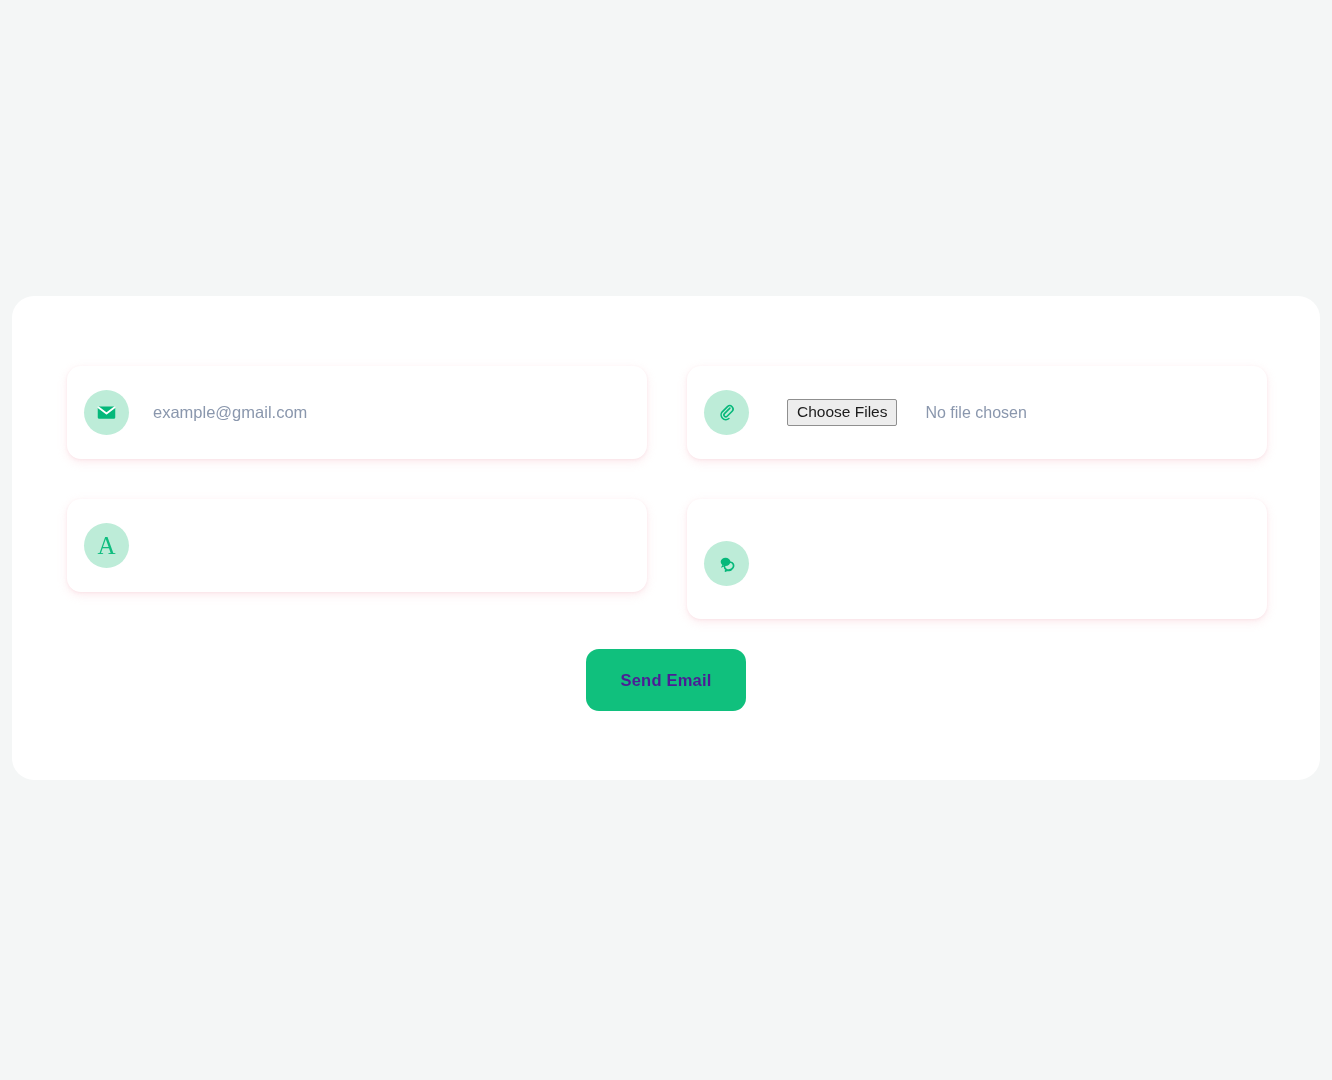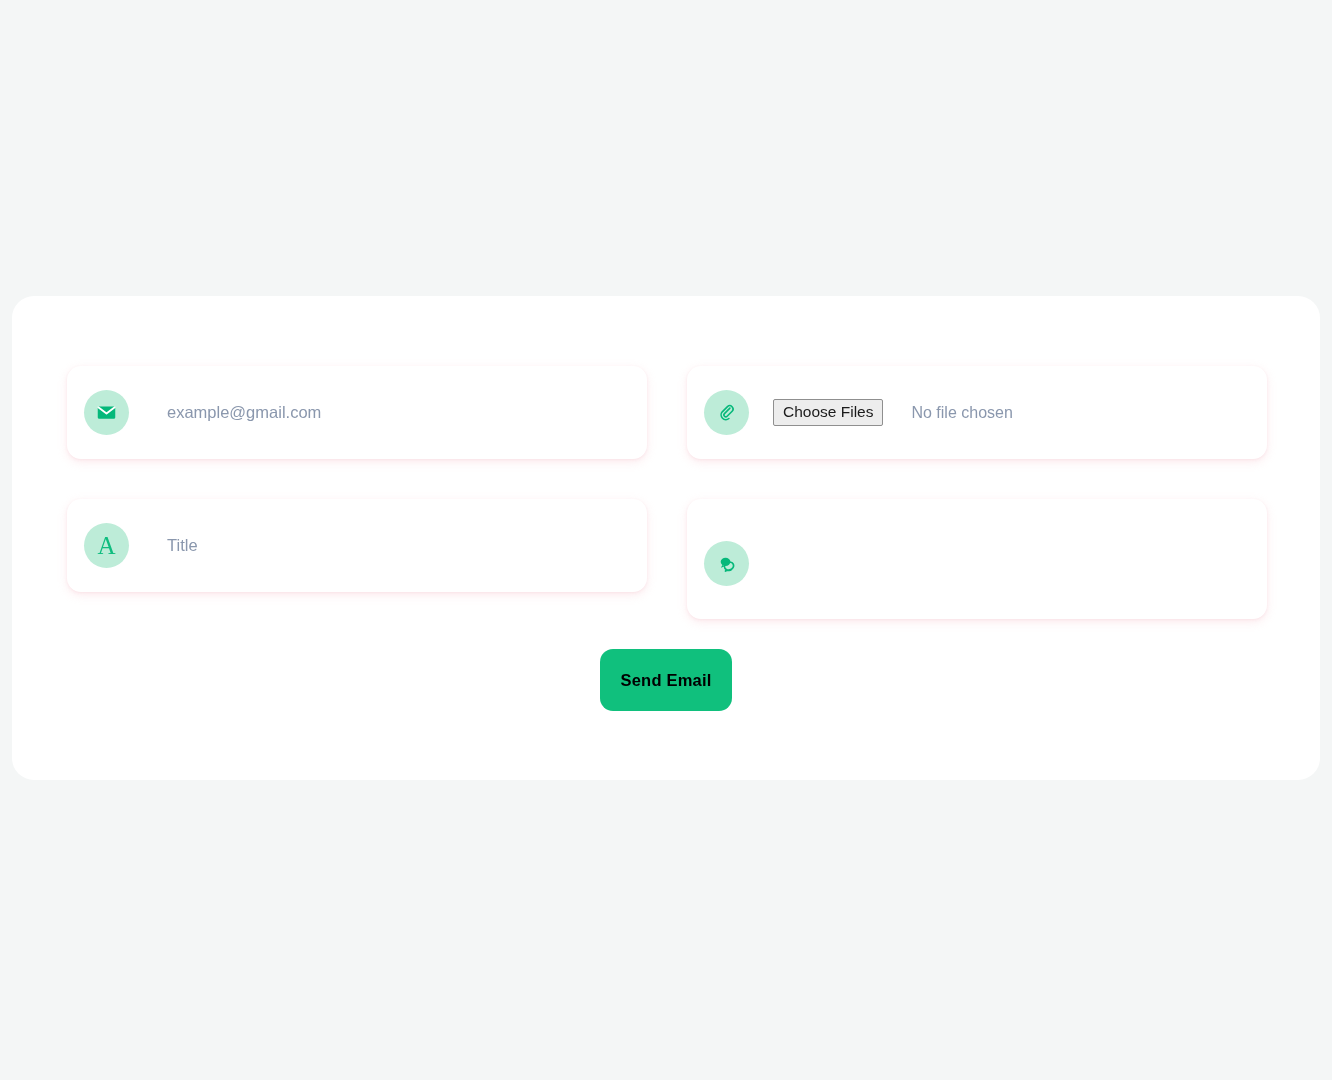--- a/index.html
+++ b/index.html
@@ -82,38 +82,38 @@
 
   
   .ctrl {
     flex: 1;
     border: none;
     outline: none;
     background: transparent;
     font-family: "Liberation Sans", sans-serif;
     font-size: 16.5px;
     color: #5a6b86;
-    margin-left: 38px;
+    margin-left: 24px;
     padding: 0;
     height: 28px;
   }
   .ctrl::placeholder { color: #8a97ad; opacity: 1; }
 
   textarea.ctrl {
     resize: vertical;
     height: 68px;
     margin-top: -4px;
     line-height: 1.35;
     overflow: hidden;
   }
 
   
   .file-wrap {
     flex: 1;
-    margin-left: 24px;
+    margin-left: 38px;
     display: flex;
     align-items: center;
     font-size: 15.5px;
   }
   .file-btn {
     font-family: "Liberation Sans", sans-serif;
     font-size: 15.5px;
     color: #1b1b1b;
     background: #ededed;
     border: 1px solid #8f8f8f;
@@ -133,24 +133,24 @@
   .submit-row {
     position: absolute;
     left: 0;
     top: 353px;
     width: 1308px;
     display: flex;
     justify-content: center;
   }
   .submit-btn {
     background: #10c07d;
-    color: #000000;
+    color: #4c1d95;
     border: none;
     border-radius: 13px;
-    width: 132px;
+    width: 160px;
     height: 62px;
     font-family: "Liberation Sans", sans-serif;
     font-size: 16.5px;
     font-weight: bold;
     letter-spacing: 0.2px;
     cursor: pointer;
   }
 </style>
 </head>
 <body>
@@ -180,21 +180,20 @@
         <div class="file-wrap">
           <button type="button" class="file-btn">Choose Files</button>
           <span class="file-status">No file chosen</span>
         </div>
       </div>
 
       <div class="field">
         <span class="badge">
           <span class="letter-a">A</span>
         </span>
-        <input class="ctrl" type="text" placeholder="Title" style="">
       </div>
 
       <div class="field tall">
         <span class="badge">
           <svg width="22" height="22" viewBox="0 0 24 24" aria-hidden="true">
             <path d="M13.6 16.4 a5.4 4.6 0 1 1 0.6 -8.1 a5.4 4.6 0 0 1 -4.0 8.0 l-3.1 1.3 l0.9 -2.1" fill="none" stroke="#05b87a" stroke-width="1.7" stroke-linejoin="round" transform="translate(3.2 2.2)"></path>
             <ellipse cx="10.4" cy="9.6" rx="5.3" ry="4.5" fill="#05b87a"></ellipse>
             <path d="M6.9 13.0 L5.4 16.2 L9.6 14.4 Z" fill="#05b87a"></path>
           </svg>
         </span>

